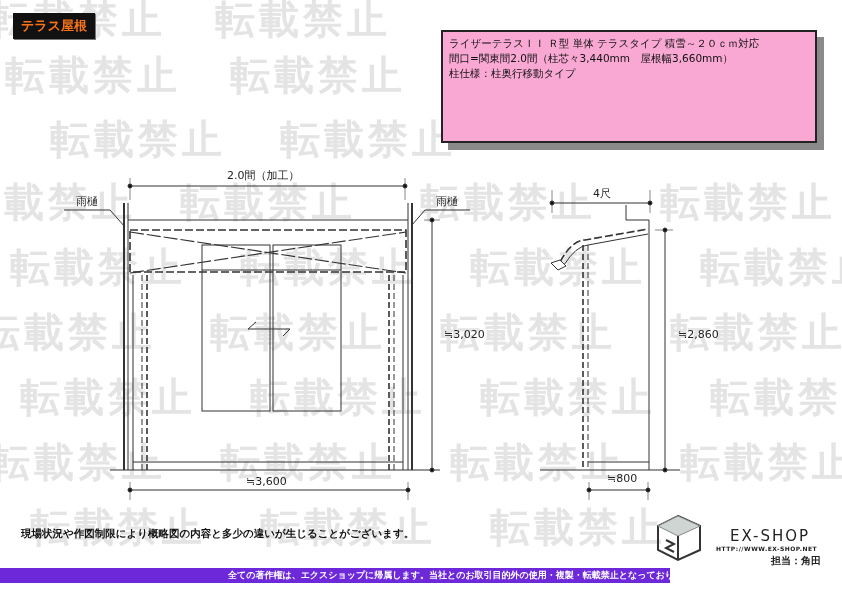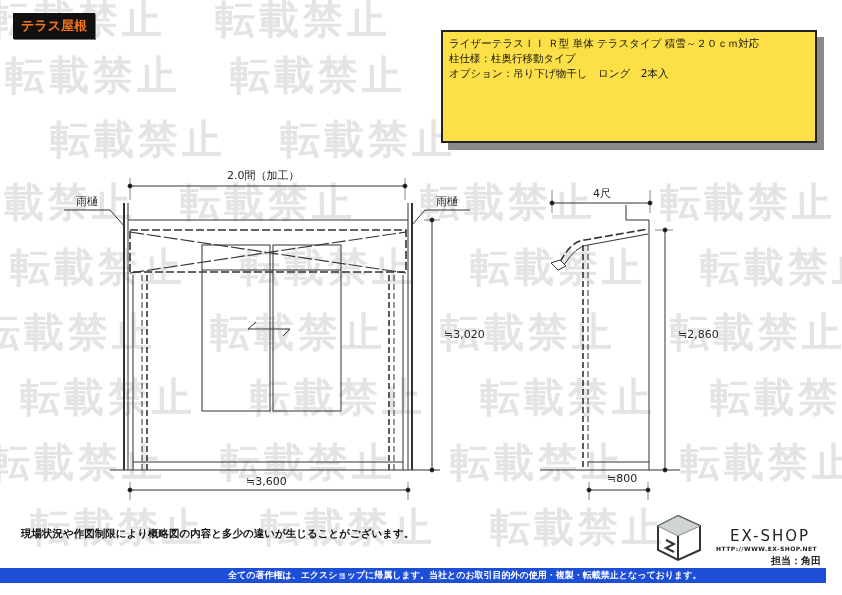--- a/index.html
+++ b/index.html
@@ -3,28 +3,28 @@
   <meta charset="utf-8">
   <style>
     html, body { margin: 0; padding: 0; background: #ffffff; }
     body { width: 842px; height: 595px; position: relative; overflow: hidden;
            font-family: "DejaVu Sans", "Liberation Sans", sans-serif; color: #111; }
     .wm { position: absolute; left: 0; top: 0; width: 842px; height: 595px; pointer-events: none; z-index: 0; }
     .wm span { position: absolute; font-size: 40px; font-weight: bold; color: #e4e4e4; letter-spacing: 4px; white-space: nowrap; }
     .title-tag { position: absolute; left: 13px; top: 13px; width: 82px; height: 26px; background: #111;
                  color: #f97316; font-size: 13px; font-weight: bold; line-height: 26px; text-align: center;
                  box-shadow: 1px 1px 0 #777; z-index: 2; }
-    .spec-box { position: absolute; left: 441px; top: 30px; width: 376px; height: 113px; background: #fde047;
+    .spec-box { position: absolute; left: 441px; top: 30px; width: 376px; height: 113px; background: #f9a8d4;
                 border: 2px solid #222; box-shadow: 7px 7px 0 #8a8a8a; padding: 4px 6px; box-sizing: border-box; z-index: 2; }
     .spec-box div { font-size: 10.5px; line-height: 15px; white-space: nowrap; color: #111; }
     svg.draw { position: absolute; left: 0; top: 0; z-index: 1; }
     .dimtxt { position: absolute; font-size: 11px; z-index: 2; white-space: nowrap; color: #222; }
     .notes { position: absolute; left: 21px; top: 526px; z-index: 2; }
     .notes div { font-size: 10.5px; font-weight: bold; line-height: 15px; white-space: nowrap; }
-    .footer { position: absolute; left: 0; top: 568px; width: 826px; height: 15px; background: #1d4ed8; z-index: 2; }
+    .footer { position: absolute; left: 0; top: 568px; width: 670px; height: 15px; background: #6d28d9; z-index: 2; }
     .footer span { position: absolute; left: 228px; top: 1px; color: #fff; font-size: 9px; font-weight: bold; white-space: nowrap; }
     .logo-name { position: absolute; left: 730px; top: 527px; font-size: 15px; letter-spacing: 2px; color: #222; z-index: 2; font-family: "DejaVu Sans", sans-serif; }
     .logo-url { position: absolute; left: 716px; top: 545px; font-size: 6px; font-weight: bold; color: #222; z-index: 2; letter-spacing: 0.5px; }
     .logo-staff { position: absolute; left: 771px; top: 554px; font-size: 10px; font-weight: bold; color: #222; z-index: 2; }
   </style>
 </head>
 <body>
 
 <div class="wm">
   <span style="left:-10px;top:-8px;">転載禁止</span>
@@ -55,22 +55,22 @@
   <span style="left:680px;top:435px;">転載禁止</span>
   <span style="left:30px;top:500px;">転載禁止</span>
   <span style="left:260px;top:500px;">転載禁止</span>
   <span style="left:490px;top:500px;">転載禁止</span>
 </div>
 
 <div class="title-tag">テラス屋根</div>
 
 <div class="spec-box">
   <div>ライザーテラスＩＩ Ｒ型 単体 テラスタイプ 積雪～２０ｃｍ対応</div>
+  <div>間口=関東間2.0間（柱芯々3,440mm　屋根幅3,660mm）</div>
   <div>柱仕様：柱奥行移動タイプ</div>
-  <div>オプション：吊り下げ物干し　ロング　2本入</div>
 </div>
 
 <svg class="draw" width="842" height="595" viewBox="0 0 842 595">
   <g stroke="#333" fill="none" stroke-width="1">
 
     <g>
 
       <line x1="130" y1="186" x2="405" y2="186"></line>
       <line x1="130" y1="178" x2="130" y2="200" stroke="#888"></line>
       <line x1="405" y1="178" x2="405" y2="200" stroke="#888"></line>

